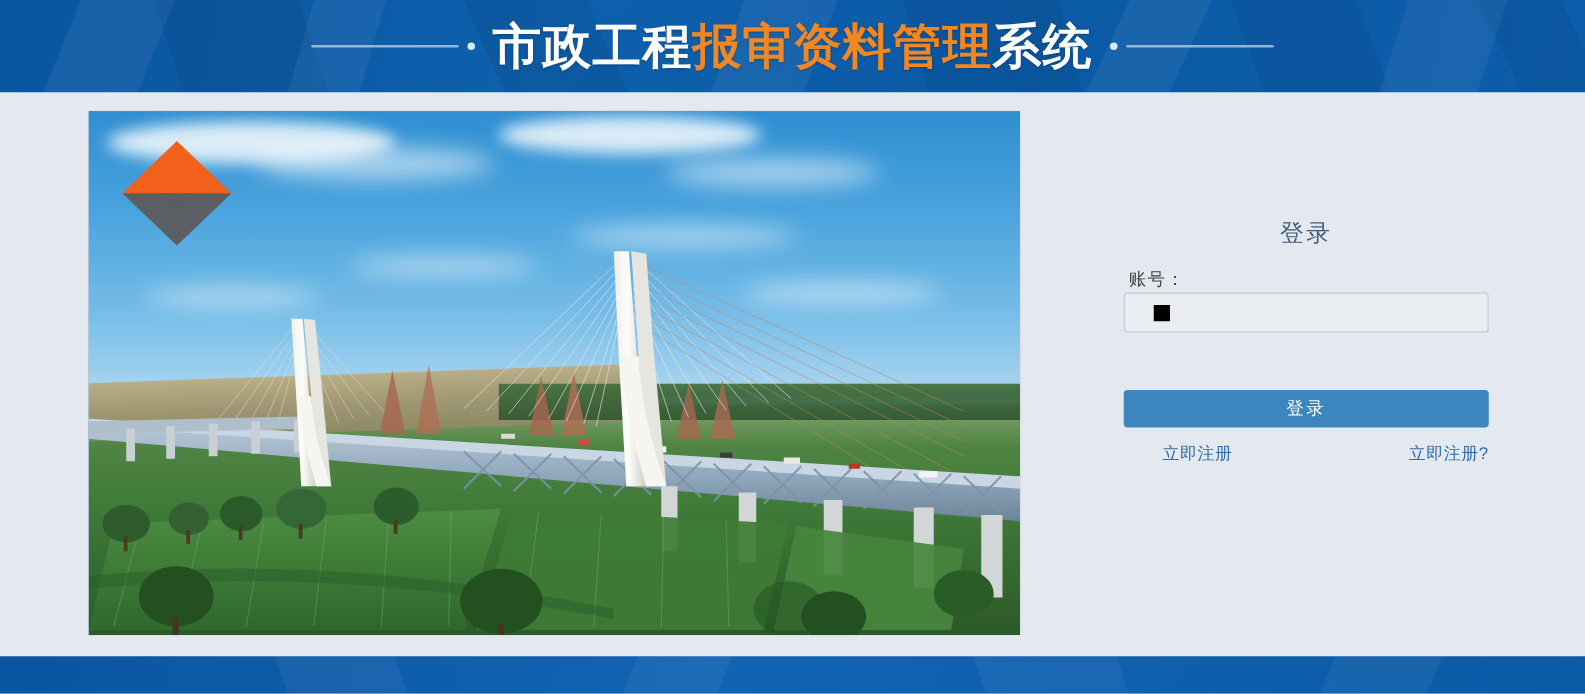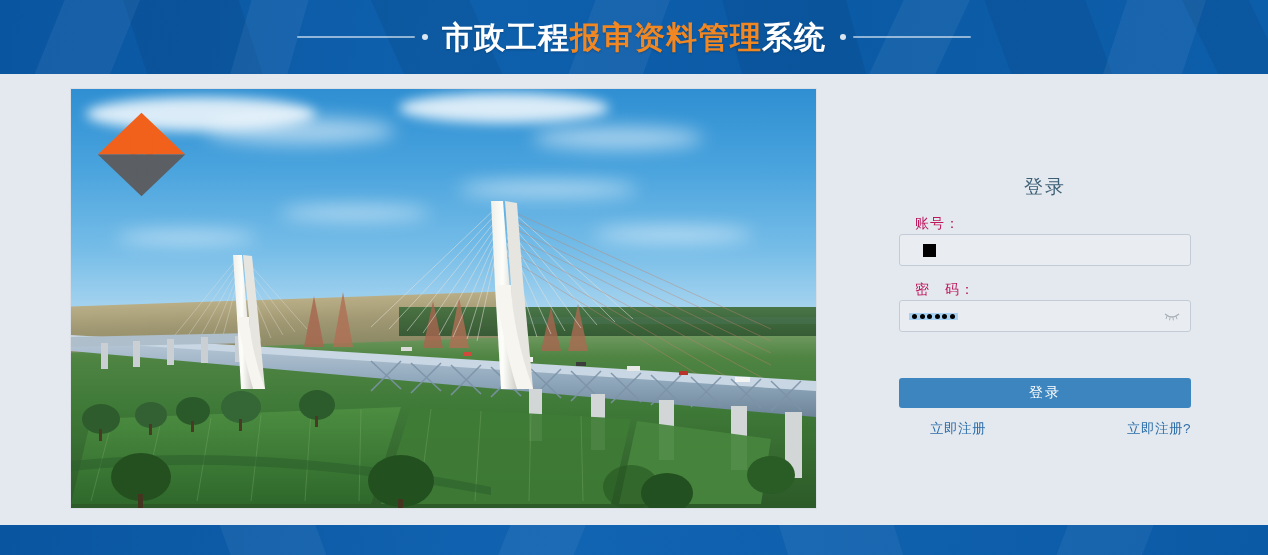--- a/index.html
+++ b/index.html
@@ -26,21 +26,21 @@
   .header .ray.d { background: rgba(0,0,0,0.06); }
   .header-inner {
     position: relative; width: 100%; height: 100%;
     display: flex; align-items: center; justify-content: center; gap: 0;
   }
   .title-wrap { display: flex; align-items: center; gap: 14px; }
   .deco { display: flex; align-items: center; gap: 7px; }
   .deco .line { width: 118px; height: 2px; background: rgba(255,255,255,0.55); border-radius: 1px; }
   .deco .dot { width: 6px; height: 6px; border-radius: 50%; background: rgba(255,255,255,0.85); }
   .site-title {
-    font-size: 31px; font-weight: bold; letter-spacing: 1px;
+    font-size: 39px; font-weight: bold; letter-spacing: 1px;
     white-space: nowrap; line-height: 1;
     text-shadow: 0 1px 2px rgba(0,0,0,0.22);
   }
   .t-white { color: #ffffff; }
   .t-orange { color: #f08722; }
 
   
   .main { position: absolute; left: 0; top: 74px; width: 1268px; height: 451px; background: #e4e9ef; }
 
   
@@ -78,21 +78,21 @@
   
   .login {
     position: absolute; left: 899px; top: 100px; width: 292px;
   }
   .login-title {
     text-align: center; font-size: 19px; color: #3d5f75; font-weight: normal;
     letter-spacing: 2px; margin-bottom: 34px;
   }
   .field { position: relative; margin-bottom: 22px; }
   .field-label {
-    position: absolute; left: 16px; top: -19px; font-size: 14px; color: #be185d;
+    position: absolute; left: 4px; top: -19px; font-size: 14px; color: #404040;
     letter-spacing: 1px; z-index: 2; background: transparent;
   }
   .input-box {
     width: 292px; height: 32px;
     background: #e9edf2; border: 1px solid #c3ccd6; border-radius: 3px;
     display: flex; align-items: center; padding: 0 9px;
     position: relative;
   }
   .tofu { width: 13px; height: 13px; background: #000; display: inline-block; margin-left: 14px; }
   .pw-sel {
@@ -363,42 +363,20 @@
     <div class="login">
       <div class="login-title">登录</div>
 
       <div class="field">
         <span class="field-label">账号：</span>
         <div class="input-box">
           <span class="tofu"></span>
         </div>
       </div>
 
-      <div class="field" style="margin-top:34px;">
-        <span class="field-label">密　码：</span>
-        <div class="input-box">
-          <span class="pw-sel">
-            <i></i>
-              <i></i>
-              <i></i>
-              <i></i>
-              <i></i>
-              <i></i>
-          </span>
-          <span class="eye-icon">
-            <svg width="16" height="10" viewBox="0 0 16 10">
-              <path d="M1,3 Q8,9 15,3" stroke="#5a6670" stroke-width="1.3" fill="none"></path>
-              <line x1="3" y1="5" x2="2" y2="8" stroke="#5a6670" stroke-width="1"></line>
-              <line x1="6" y1="6.4" x2="5.6" y2="9.3" stroke="#5a6670" stroke-width="1"></line>
-              <line x1="9" y1="6.5" x2="9.4" y2="9.4" stroke="#5a6670" stroke-width="1"></line>
-              <line x1="12" y1="5.2" x2="13" y2="8.2" stroke="#5a6670" stroke-width="1"></line>
-            </svg>
-          </span>
-        </div>
-      </div>
 
       <button class="login-btn">登录</button>
 
       <div class="links">
         <a>立即注册</a>
         <a>立即注册?</a>
       </div>
     </div>
   </div>
 

